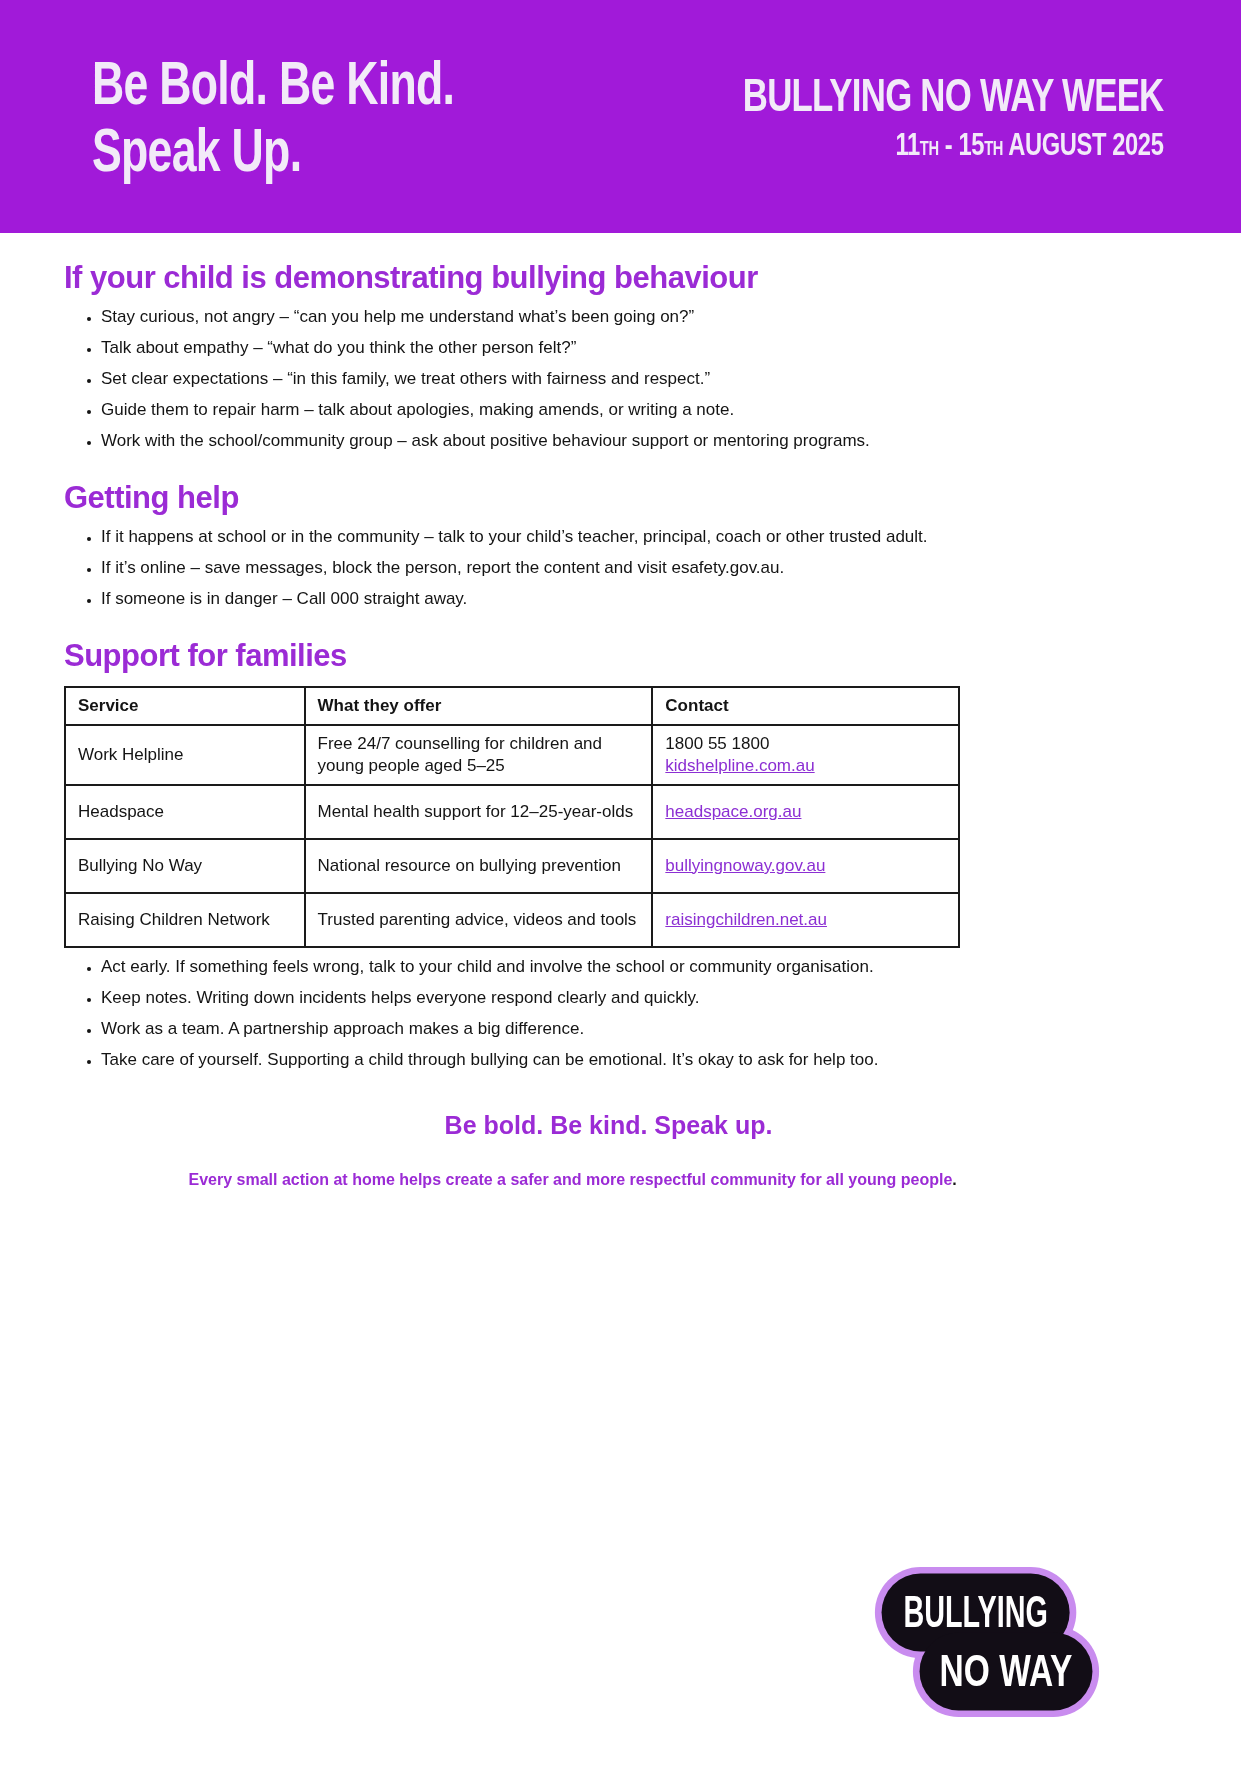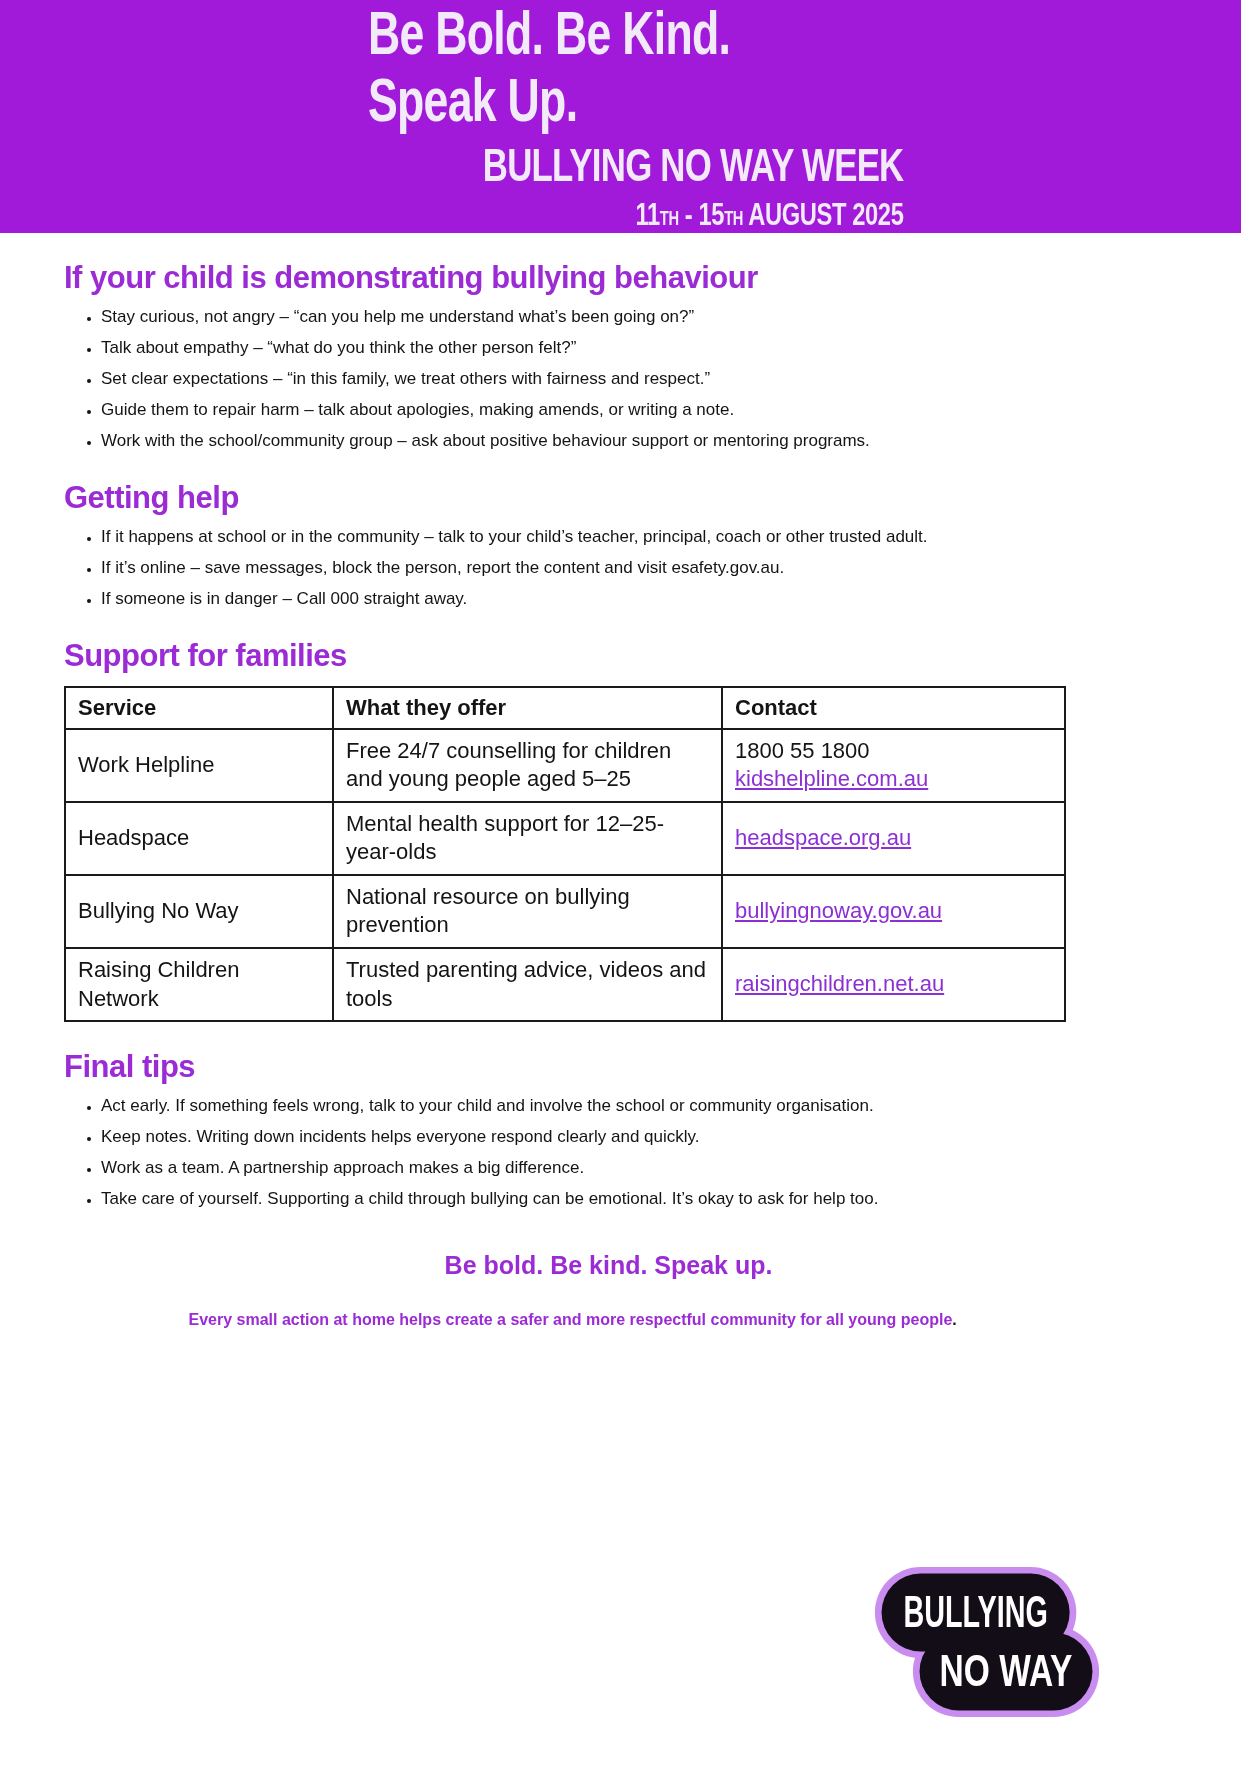--- a/index.html
+++ b/index.html
@@ -18,21 +18,20 @@
   body{
     width:1241px;height:1766px;position:relative;overflow:hidden;
     background:#ffffff;color:var(--body-text,#141414);
     font-family:"Liberation Sans",sans-serif;
   }
   
   .banner{
     height:233px;background:var(--banner-bg,#A11AD9);
     display:flex;justify-content:space-between;align-items:center;
     padding:0 94px 0 92px;
-    flex-direction:column;
   }
   .banner-left{
     color:var(--banner-text,#F2EAF8);font-weight:bold;font-size:62px;
     line-height:1.08;letter-spacing:-1px;
     transform:scaleX(0.72);transform-origin:left center;white-space:nowrap;
   }
   .banner-right{
     color:var(--banner-text,#F2EAF8);font-weight:bold;text-align:right;
     transform:scaleX(0.74);transform-origin:right center;white-space:nowrap;
   }
@@ -43,22 +42,22 @@
   .content{padding:0 88px 0 64px;}
   h2{
     color:var(--heading,#9B2BD5);font-size:31px;font-weight:bold;
     letter-spacing:-0.5px;margin:27px 0 10px 0;
   }
   ul{margin:0 0 6px 0;padding-left:37px;list-style:disc;}
   li{font-size:17px;line-height:1.35;margin:8px 0;color:var(--body-text,#141414);}
   li::marker{font-size:12px;}
   
   table{
-    border-collapse:collapse;width:1002px;margin-top:12px;
-    font-size:22px;color:var(--body-text,#141414);
+    border-collapse:collapse;width:896px;margin-top:12px;
+    font-size:17px;color:var(--body-text,#141414);
   }
   th,td{border:2px solid var(--table-border,#1A1A1A);padding:7px 12px;text-align:left;vertical-align:middle;}
   th{font-weight:bold;height:38px;}
   td{height:54px;line-height:1.3;}
   a.doc-link{color:var(--link,#8C2FD3);text-decoration:underline;cursor:pointer;}
   .phone{color:var(--body-text,#141414);}
   
   .closing1{
     text-align:center;font-size:25px;font-weight:bold;
     color:var(--heading,#9B2BD5);margin-top:40px;
@@ -143,21 +142,20 @@
         <td><a class="doc-link" href="#">bullyingnoway.gov.au</a></td>
       </tr>
       <tr>
         <td>Raising Children Network</td>
         <td>Trusted parenting advice, videos and tools</td>
         <td><a class="doc-link" href="#">raisingchildren.net.au</a></td>
       </tr>
     </tbody>
   </table>
 
-  <h2>Final tips</h2>
   <ul>
     <li>Act early. If something feels wrong, talk to your child and involve the school or community organisation.</li>
     <li>Keep notes. Writing down incidents helps everyone respond clearly and quickly.</li>
     <li>Work as a team. A partnership approach makes a big difference.</li>
     <li>Take care of yourself. Supporting a child through bullying can be emotional. It’s okay to ask for help too.</li>
   </ul>
 
   <div class="closing1">Be bold. Be kind. Speak up.</div>
   <div class="closing2"><span>Every small action at home helps create a safer and more respectful community for all young people</span><span class="end-dot">.</span></div>
 

